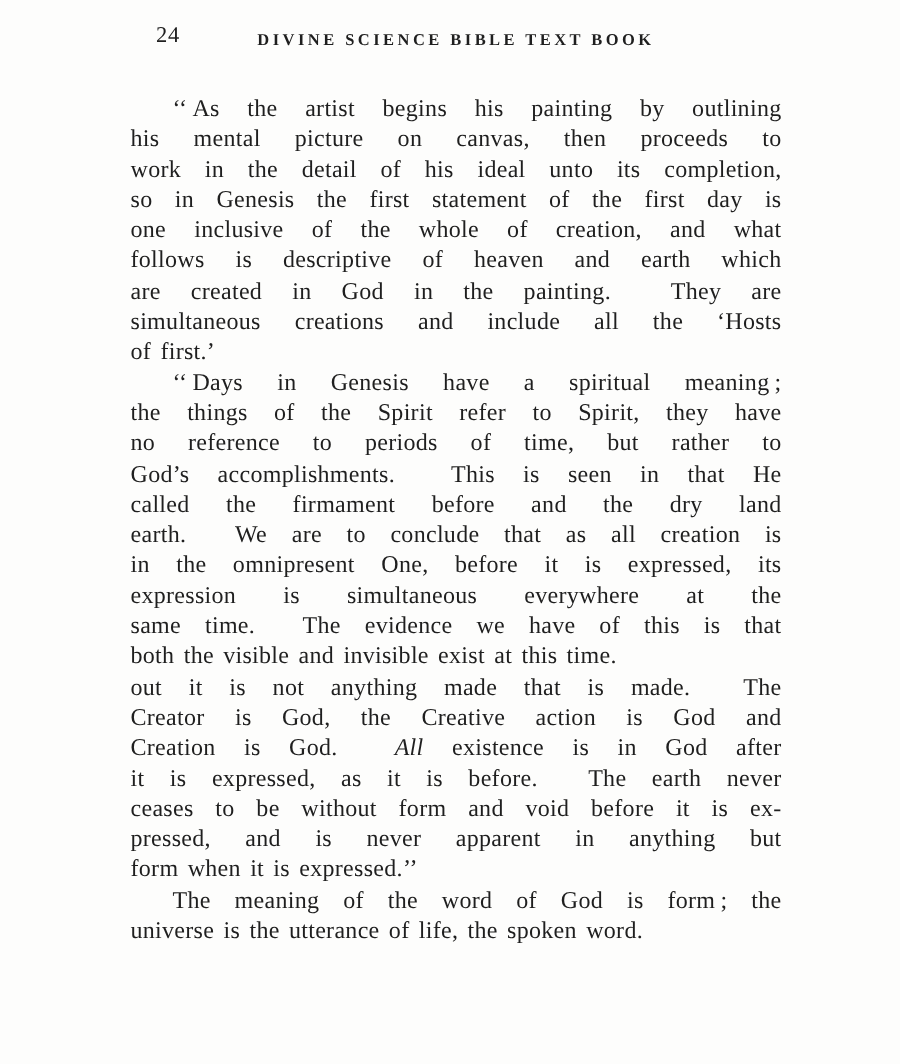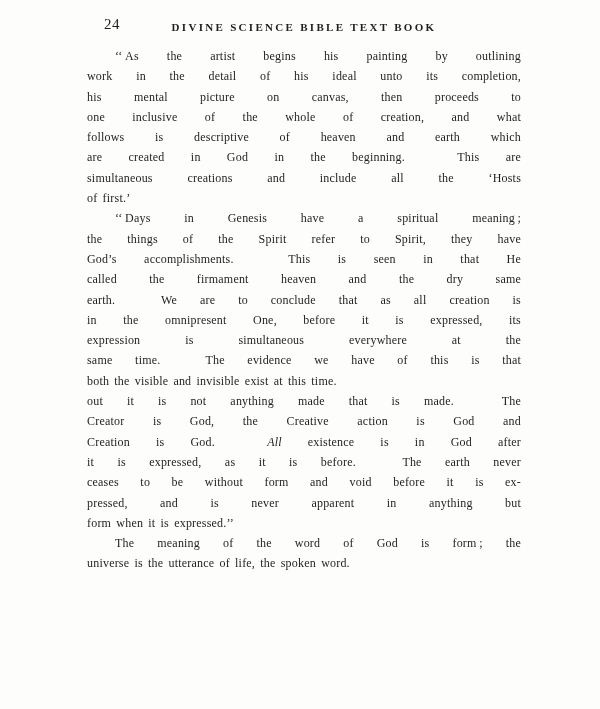--- a/index.html
+++ b/index.html
@@ -26,23 +26,23 @@
     left: 87px; top: 21px;
     width: 434px;
     text-align: center;
     font-size: 11px;
     font-weight: bold;
     letter-spacing: 2.3px;
     white-space: nowrap;
   }
   .text-block {
     position: absolute;
-    left: 87px; top: 46px;
+    left: 87px; top: 63px;
     width: 434px;
-    font-size: 12px;
+    font-size: 16px;
     line-height: 20.3px;
     letter-spacing: 0.2px;
     word-spacing: 2px;
   }
   .line {
     text-align: justify;
     text-align-last: justify;
     text-justify: inter-word;
     white-space: pre-wrap;
     overflow: hidden;
@@ -54,33 +54,35 @@
 </style>
 </head>
 <body>
 
 <div class="page">
   <div class="pagenum">24</div>
   <div class="running-title">DIVINE SCIENCE BIBLE TEXT BOOK</div>
   <div class="text-block">
       <div>
         <div class="line first">‘‘ As the artist begins his painting by outlining</div>
+        <div class="line">his mental picture on canvas, then proceeds to</div>
         <div class="line">work in the detail of his ideal unto its completion,</div>
-        <div class="line">his mental picture on canvas, then proceeds to</div>
+        <div class="line">so in Genesis the first statement of the first day is</div>
         <div class="line">one inclusive of the whole of creation, and what</div>
         <div class="line">follows is descriptive of heaven and earth which</div>
-        <div class="line">are created in God in the beginning.  This are</div>
+        <div class="line">are created in God in the painting.  They are</div>
         <div class="line">simultaneous creations and include all the ‘Hosts</div>
         <div class="line last">of first.’</div>
       </div>
       <div>
         <div class="line first">‘‘ Days in Genesis have a spiritual meaning ;</div>
         <div class="line">the things of the Spirit refer to Spirit, they have</div>
+        <div class="line">no reference to periods of time, but rather to</div>
         <div class="line">God’s accomplishments.  This is seen in that He</div>
-        <div class="line">called the firmament heaven and the dry same</div>
+        <div class="line">called the firmament before and the dry land</div>
         <div class="line">earth.  We are to conclude that as all creation is</div>
         <div class="line">in the omnipresent One, before it is expressed, its</div>
         <div class="line">expression is simultaneous everywhere at the</div>
         <div class="line">same time.  The evidence we have of this is that</div>
         <div class="line last">both the visible and invisible exist at this time.</div>
       </div>
       <div>
         <div class="line">out it is not anything made that is made.  The</div>
         <div class="line">Creator is God, the Creative action is God and</div>
         <div class="line"><span class="">Creation is God.  </span><span class="italic">All</span><span class=""> existence is in God after</span></div>

